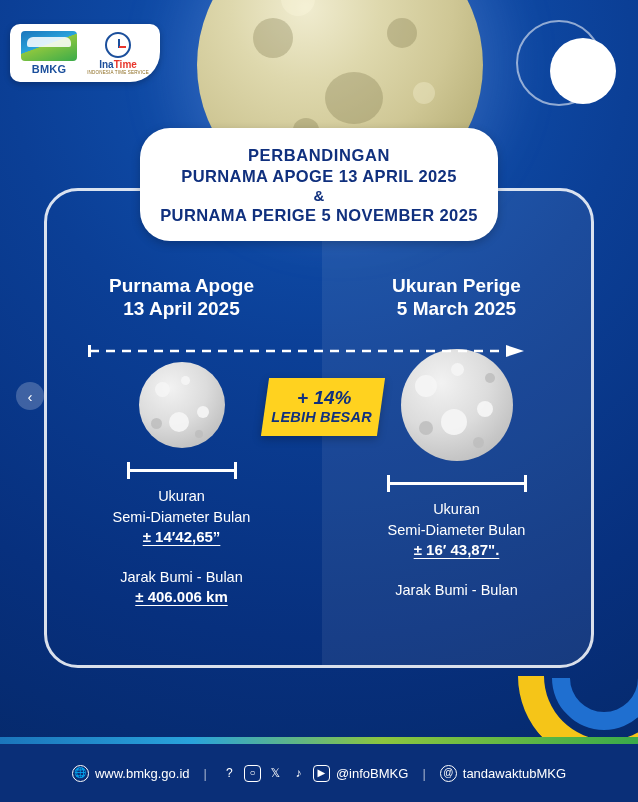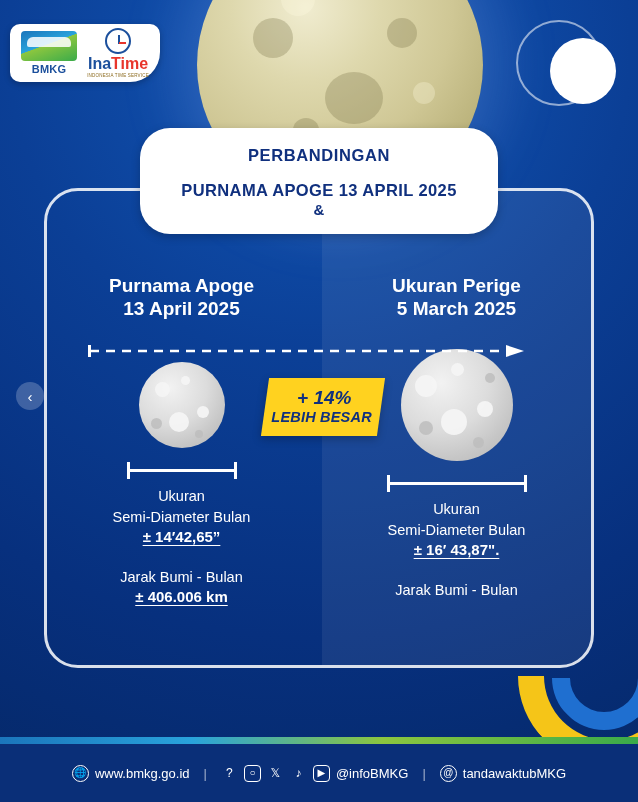--- a/index.html
+++ b/index.html
@@ -76,21 +76,21 @@
     background: rgba(255,255,255,0.85); border-radius: 6px 6px 2px 2px;
   }
   .bmkg-text { font-size: 11px; font-weight: bold; color: #1b4f9c; letter-spacing: 0.3px; margin-top: 2px; }
   .inatime { width: 66px; display: flex; flex-direction: column; align-items: center; }
   .inatime-clock {
     width: 26px; height: 26px; border-radius: 50%;
     border: 2px solid #1b4f9c; position: relative;
   }
   .inatime-clock::before { content:""; position:absolute; left:11px; top:5px; width:2px; height:9px; background:#1b4f9c; }
   .inatime-clock::after { content:""; position:absolute; left:12px; top:12px; width:7px; height:2px; background:#e8352b; }
-  .inatime-word { font-size: 16px; font-weight: bold; color: #1b4f9c; margin-top: 1px; }
+  .inatime-word { font-size: 10px; font-weight: bold; color: #1b4f9c; margin-top: 1px; }
   .inatime-word em { color: #e8352b; font-style: normal; }
   .inatime-sub { font-size: 4.5px; color: #8c6b1f; letter-spacing: .2px; }
 
   
   .nav-prev {
     position: absolute; left: 16px; top: 382px;
     width: 28px; height: 28px; border-radius: 50%;
     background: rgba(255,255,255,0.22);
     display: flex; align-items: center; justify-content: center;
     color: #ffffff; font-size: 15px; line-height: 1;
@@ -100,21 +100,21 @@
   .title-card {
     position: absolute; left: 140px; top: 128px;
     width: 358px; padding: 18px 14px 16px;
     background: #ffffff;
     border-radius: 30px;
     text-align: center;
     box-shadow: 0 3px 10px rgba(0,0,0,0.22);
     z-index: 5;
   }
   .title-card .l1 { font-size: 16.5px; font-weight: bold; color: #10307e; letter-spacing: 0.6px; }
-  .title-card .l2 { font-size: 16.5px; font-weight: bold; color: #10307e; letter-spacing: 0.4px; margin-top: 16px; }
+  .title-card .l2 { font-size: 16.5px; font-weight: bold; color: #10307e; letter-spacing: 0.4px; margin-top: 2px; }
   .title-card .amp { font-size: 15px; font-weight: bold; color: #10307e; margin-top: 1px; }
   .title-card .l3 { font-size: 16.5px; font-weight: bold; color: #10307e; letter-spacing: 0.4px; margin-top: 2px; }
 
   
   .panel {
     position: absolute; left: 44px; top: 188px;
     width: 550px; height: 480px;
     border: 3px solid rgba(255,255,255,0.85);
     border-radius: 34px;
     overflow: hidden;
@@ -226,20 +226,21 @@
   <div class="nav-prev">‹</div>
 
   <div class="panel">
     <div class="panel-right-bg"></div>
   </div>
 
   <div class="title-card">
     <div class="l1">PERBANDINGAN</div>
     <div class="l2">PURNAMA APOGE  13 APRIL 2025</div>
     <div class="amp">&amp;</div>
+    <div class="l3">PURNAMA PERIGE 5 NOVEMBER 2025</div>
   </div>
 
   <div class="arrow-row">
     <svg width="440" height="14" viewBox="0 0 440 14">
       <line x1="2" y1="7" x2="418" y2="7" stroke="#ffffff" stroke-width="2.5" stroke-dasharray="9 7"></line>
       <polygon points="418,1 436,7 418,13" fill="#ffffff"></polygon>
       <rect x="0" y="1" width="3" height="12" fill="#ffffff"></rect>
     </svg>
   </div>
 

